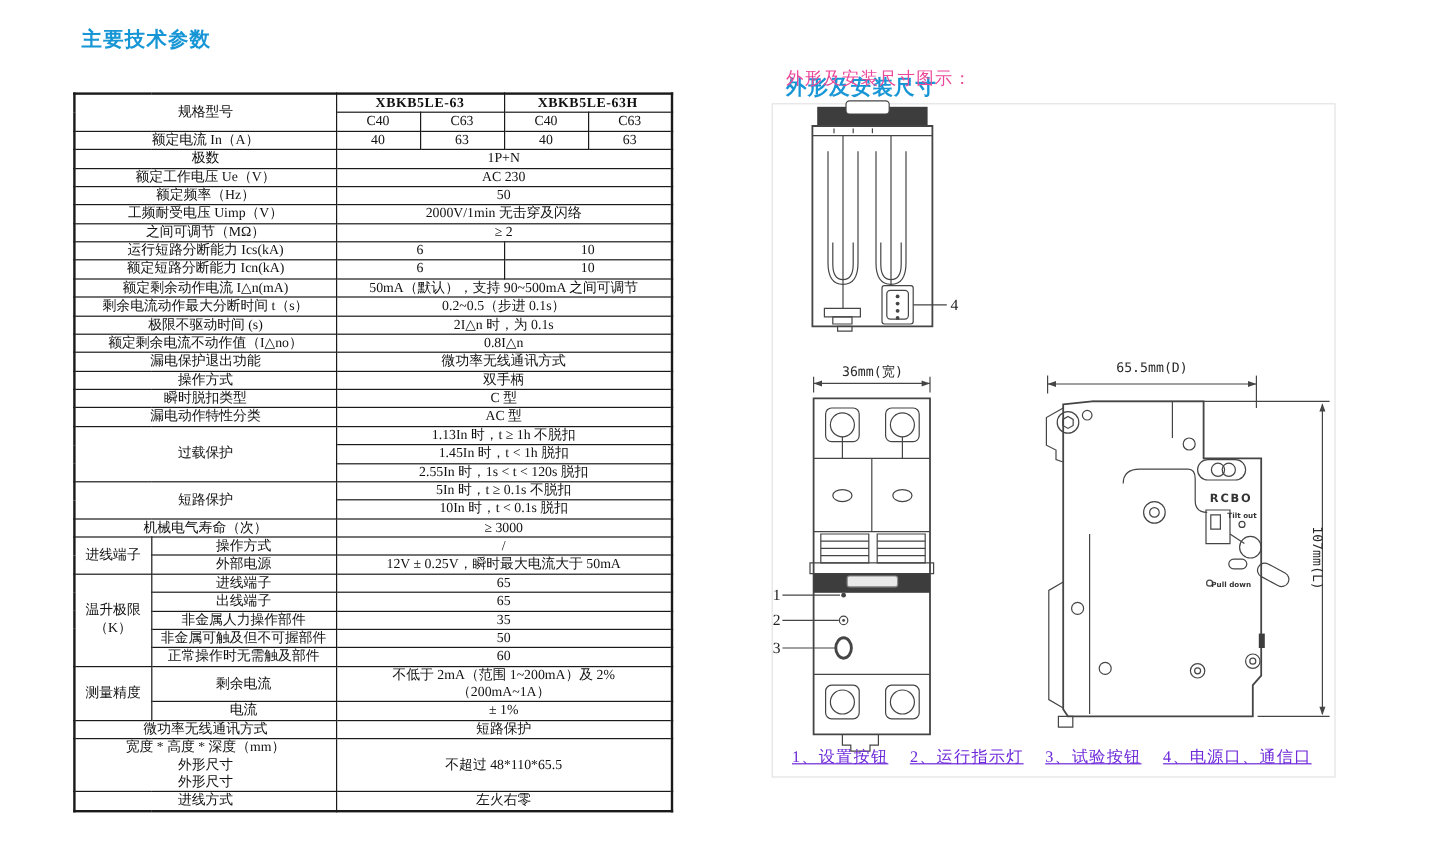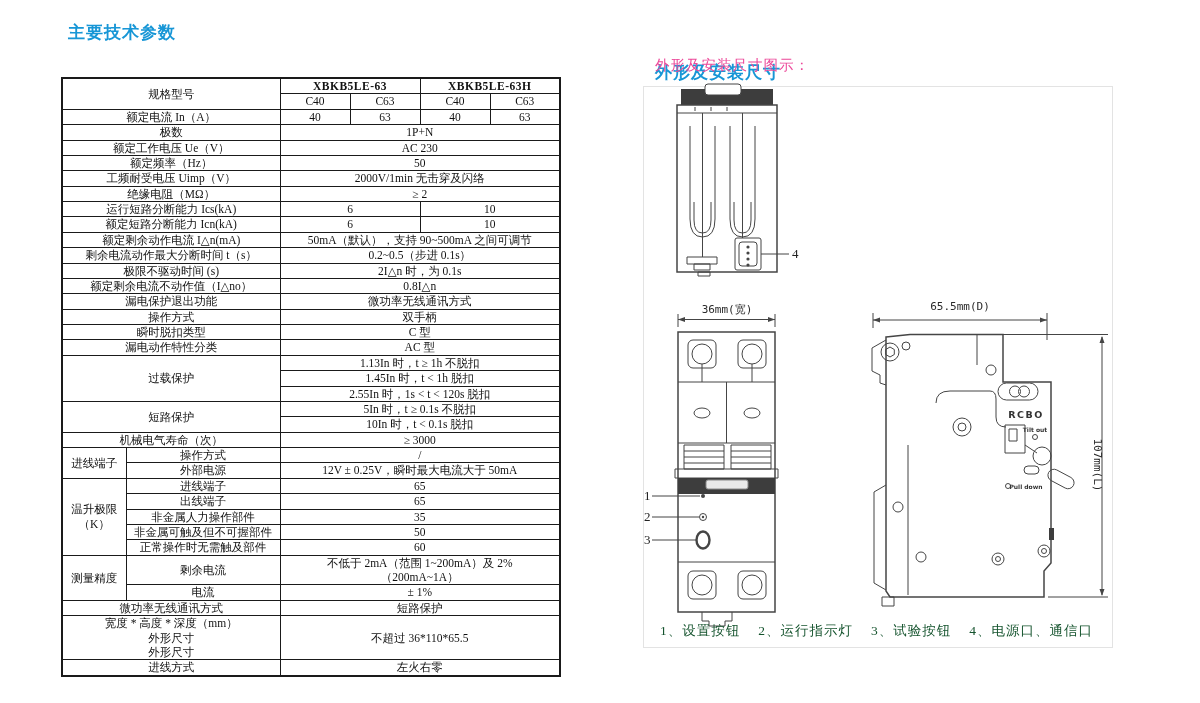--- a/index.html
+++ b/index.html
@@ -36,21 +36,21 @@
   .dk{fill:var(--dark);stroke:none;}
   .wt{fill:#ffffff;stroke:currentColor;stroke-width:1;}
   .ar{fill:currentColor;stroke:none;}
   text.dim{font-family:"DejaVu Sans Mono","Liberation Mono",monospace;
            font-size:11px;fill:#2a2a2a;}
   text.num{font-family:"Liberation Serif","DejaVu Serif",serif;font-size:13px;fill:#222;}
   text.tiny{font-family:"DejaVu Sans","Liberation Sans",sans-serif;font-size:6px;font-weight:bold;fill:#333;}
   text.rcbo{font-family:"DejaVu Sans","Liberation Sans",sans-serif;font-size:9.5px;font-weight:bold;
             letter-spacing:1.5px;fill:#333;}
   .caption{position:absolute;left:660px;top:622px;display:flex;gap:18px;
-           font-size:13.5px;color:#14532d;letter-spacing:1px;white-space:nowrap;}
+           font-size:13.5px;color:#6d28d9;letter-spacing:1px;white-space:nowrap;text-decoration:underline;}
 </style>
 </head>
 <body>
 
 <div class="title title-left">主要技术参数</div>
 <div class="title title-right">外形及安装尺寸</div>
 <div class="subtitle">外形及安装尺寸图示：</div>
 
 <table class="spec">
   <colgroup>
@@ -90,21 +90,21 @@
       </tr>
       <tr>
         <td colspan="2">额定频率（Hz）</td>
         <td colspan="4">50</td>
       </tr>
       <tr>
         <td colspan="2">工频耐受电压 Uimp（V）</td>
         <td colspan="4">2000V/1min 无击穿及闪络</td>
       </tr>
       <tr>
-        <td colspan="2">绝缘电阻（MΩ）</td>
+        <td colspan="2">之间可调节（MΩ）</td>
         <td colspan="4">≥ 2</td>
       </tr>
       <tr>
         <td colspan="2">运行短路分断能力 Ics(kA)</td>
         <td colspan="2">6</td>
         <td colspan="2">10</td>
       </tr>
       <tr>
         <td colspan="2">额定短路分断能力 Icn(kA)</td>
         <td colspan="2">6</td>
@@ -205,21 +205,21 @@
         <td colspan="4">± 1%</td>
       </tr>
       <tr>
         <td colspan="2">微功率无线通讯方式</td>
         <td colspan="4">短路保护</td>
       </tr>
       <tr>
         <td colspan="2">宽度 * 高度 * 深度（mm）
 外形尺寸
 外形尺寸</td>
-        <td colspan="4">不超过 36*110*65.5</td>
+        <td colspan="4">不超过 48*110*65.5</td>
       </tr>
       <tr>
         <td colspan="2">进线方式</td>
         <td colspan="4">左火右零</td>
       </tr>
     </tbody>
 </table>
 
 <div class="panel"></div>
 

